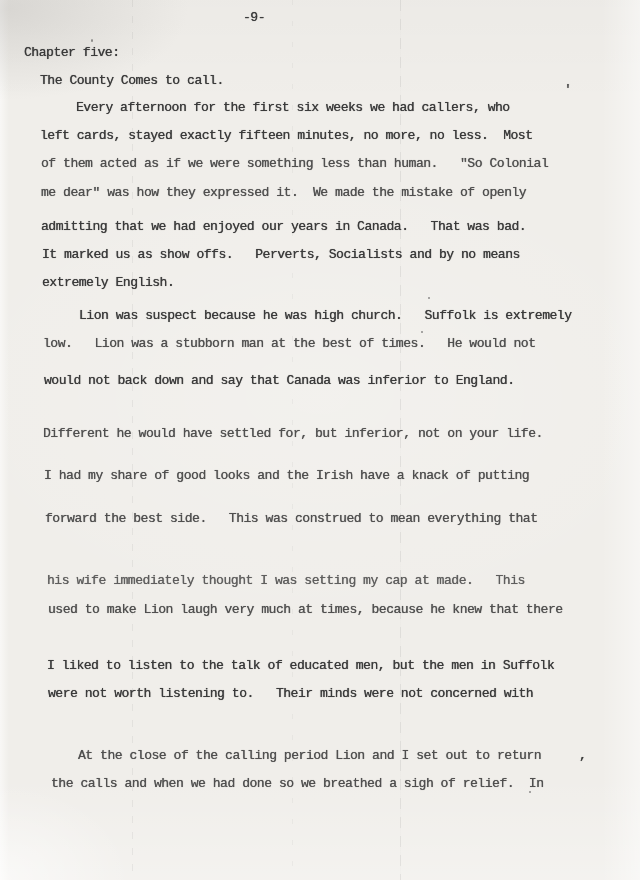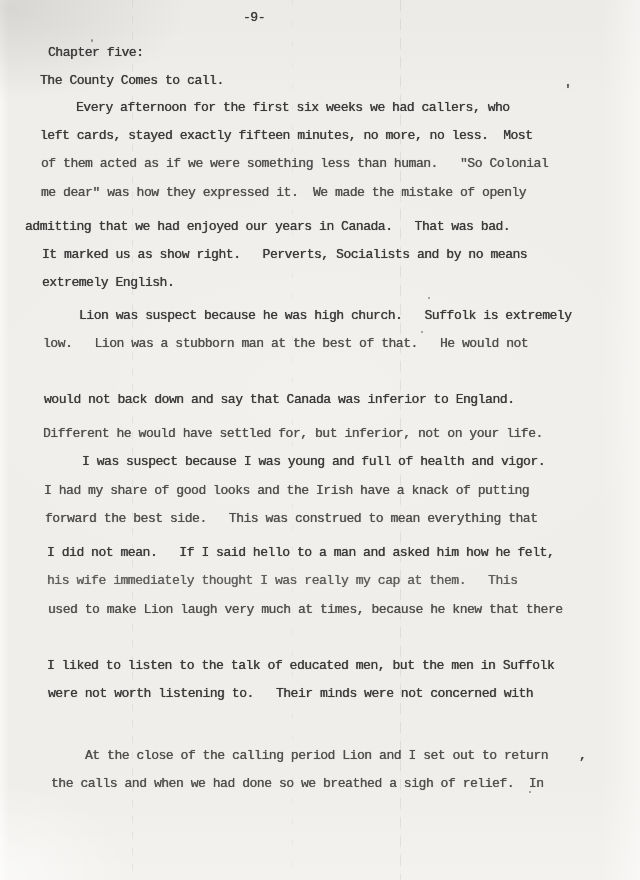--- a/index.html
+++ b/index.html
@@ -39,43 +39,41 @@
 <body>
 
 <div class="paper">
 
   <div class="crease c1"></div>
   <div class="crease c3"></div>
   <div class="crease c2"></div>
 
   <div class="pageno" style="top:10px;left:243px">-9-</div>
 
-  <div class="line" style="top:45px;left:48px">Chapter five:</div>
+  <div class="line" style="top:45px;left:24px">Chapter five:</div>
   <div class="line" style="top:100px;left:76px">Every afternoon for the first six weeks we had callers, who</div>
 
   <div class="line" style="top:73px;left:40px">The County Comes to call.</div>
   <div class="line" style="top:128px;left:40px">left cards, stayed exactly fifteen minutes, no more, no less.  Most</div>
   <div class="line f1" style="top:156px;left:41px">of them acted as if we were something less than human.   "So Colonial</div>
   <div class="line f1" style="top:185px;left:41px">me dear" was how they expressed it.  We made the mistake of openly</div>
-  <div class="line" style="top:219px;left:25px">admitting that we had enjoyed our years in Canada.   That was bad.</div>
-  <div class="line" style="top:247px;left:42px">It marked us as show right.   Perverts, Socialists and by no means</div>
+  <div class="line" style="top:219px;left:41px">admitting that we had enjoyed our years in Canada.   That was bad.</div>
+  <div class="line" style="top:247px;left:42px">It marked us as show offs.   Perverts, Socialists and by no means</div>
   <div class="line" style="top:275px;left:42px">extremely English.</div>
   <div class="line" style="top:308px;left:79px">Lion was suspect because he was high church.   Suffolk is extremely</div>
-  <div class="line f1" style="top:336px;left:43px">low.   Lion was a stubborn man at the best of that.   He would not</div>
-  <div class="line" style="top:392px;left:44px">would not back down and say that Canada was inferior to England.</div>
+  <div class="line f1" style="top:336px;left:43px">low.   Lion was a stubborn man at the best of times.   He would not</div>
+  <div class="line" style="top:373px;left:44px">would not back down and say that Canada was inferior to England.</div>
   <div class="line f1" style="top:426px;left:43px">Different he would have settled for, but inferior, not on your life.</div>
-  <div class="line" style="top:454px;left:82px">I was suspect because I was young and full of health and vigor.</div>
-  <div class="line f1" style="top:483px;left:44px">I had my share of good looks and the Irish have a knack of putting</div>
+  <div class="line f1" style="top:468px;left:44px">I had my share of good looks and the Irish have a knack of putting</div>
   <div class="line f1" style="top:511px;left:45px">forward the best side.   This was construed to mean everything that</div>
-  <div class="line" style="top:545px;left:47px">I did not mean.   If I said hello to a man and asked him how he felt,</div>
-  <div class="line f2" style="top:573px;left:47px">his wife immediately thought I was really my cap at them.   This</div>
+  <div class="line f2" style="top:573px;left:47px">his wife immediately thought I was setting my cap at made.   This</div>
   <div class="line f1" style="top:602px;left:48px">used to make Lion laugh very much at times, because he knew that there</div>
   <div class="line" style="top:658px;left:47px">I liked to listen to the talk of educated men, but the men in Suffolk</div>
   <div class="line" style="top:686px;left:48px">were not worth listening to.   Their minds were not concerned with</div>
-  <div class="line f1" style="top:748px;left:85px">At the close of the calling period Lion and I set out to return</div>
+  <div class="line f1" style="top:748px;left:78px">At the close of the calling period Lion and I set out to return</div>
   <div class="line f1" style="top:776px;left:51px">the calls and when we had done so we breathed a sigh of relief.  In</div>
 
   <div class="mark" style="top:748px;left:579px">,</div>
   <div class="mark f1" style="top:82px;left:564px">'</div>
   <div class="speck" style="top:297px;left:428px;width:2px;height:2px"></div>
   <div class="speck" style="top:791px;left:529px;width:2px;height:2px"></div>
   <div class="speck" style="top:39px;left:91px;width:2px;height:3px"></div>
   <div class="speck" style="top:331px;left:421px;width:2px;height:2px"></div>
 
 </div>

